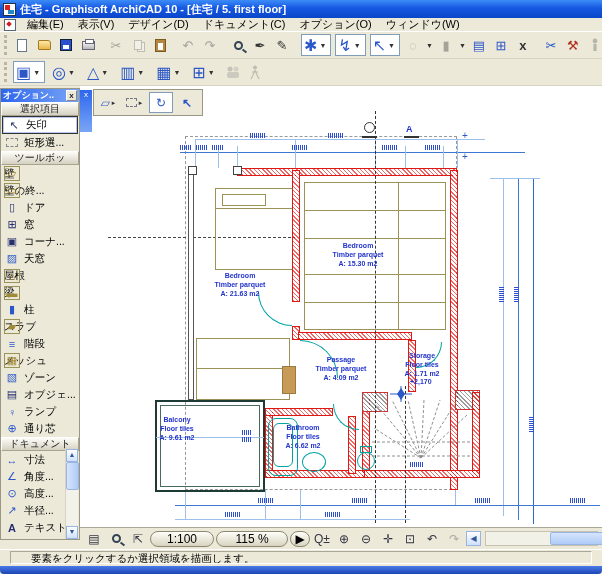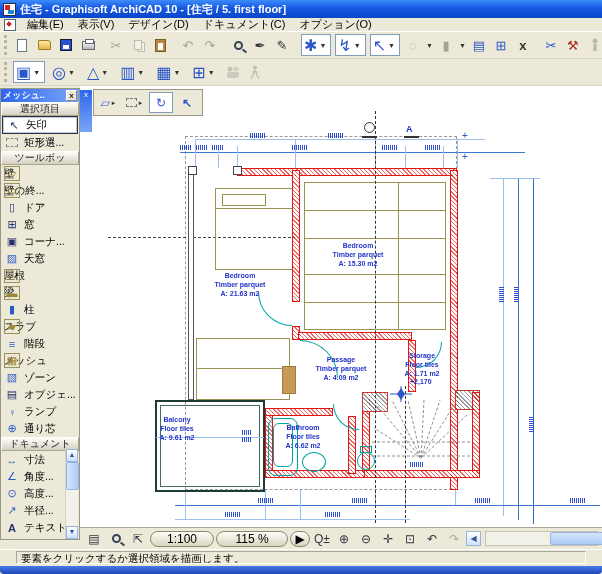--- a/index.html
+++ b/index.html
@@ -80,40 +80,41 @@
 
   
   #cbar{position:absolute;left:80px;top:527px;width:522px;height:22px;background:#ece9d8;border-top:1px solid #aca899;display:flex;align-items:center;gap:2px;padding:0 4px;z-index:4}
   .cico{width:20px;height:17px;display:flex;align-items:center;justify-content:center;font-size:12px;color:#334}
   .cbtn{height:16px;border:1px solid #8a8772;border-radius:8px;background:linear-gradient(#fffef8,#d8d4c0);font-size:12px;display:flex;align-items:center;justify-content:center;color:#000}
   .strack{flex:1;height:15px;background:#f2f1e8;border:1px solid #c6c2b2;position:relative;margin-left:2px}
   .sthumb{position:absolute;left:58%;top:0;width:55px;height:13px;background:linear-gradient(#d7e5fc,#aecbf7);border:1px solid #98b5e2;border-radius:2px}
   .sarrow{width:15px;height:15px;background:linear-gradient(#ffffff,#cfe0fb);border:1px solid #98b5e2;font-size:8px;line-height:13px;text-align:center;color:#33589a}
 
   #statusbar{position:absolute;left:0;top:549px;width:602px;height:17px;background:#ece9d8;border-top:1px solid #fff}
-  #statusbar .inner{margin:1px 16px;height:13px;border:1px solid #aca899;border-bottom-color:#fff;border-right-color:#fff;font-size:10.5px;padding:0 4px;line-height:12px;color:#000;overflow:hidden;white-space:nowrap}
+  #statusbar .inner{margin:1px 10px;height:13px;border:1px solid #aca899;border-bottom-color:#fff;border-right-color:#fff;font-size:10.5px;padding:0 20px;line-height:12px;color:#000;overflow:hidden;white-space:nowrap}
   #bottomframe{position:absolute;left:0;top:566px;width:602px;height:8px;background:linear-gradient(#4a7ae8,#1b46b4);border-radius:0 0 4px 4px}
 
   svg{display:block}
 </style>
 </head>
 <body>
 
 <div class="titlebar">
   <div class="appicon"></div>
   <span>住宅 - Graphisoft ArchiCAD 10 - [住宅 / 5. first floor]</span>
 </div>
 
 <div class="menubar">
   <div class="docicon"></div>
   <span class="mitem">編集(E)</span>
   <span class="mitem">表示(V)</span>
   <span class="mitem">デザイン(D)</span>
   <span class="mitem">ドキュメント(C)</span>
   <span class="mitem">オプション(O)</span>
+  <span class="mitem">ウィンドウ(W)</span>
 </div>
 
 <div class="toolbar">
   <div class="grip"></div>
   <div class="tb">
       <span class="i-page"></span>
     </div>
   <div class="tb">
       <span class="i-folder"></span>
     </div>
@@ -232,21 +233,21 @@
   <div class="tb gray">
     <svg width="10" height="15">
         <circle cx="5" cy="2.5" r="2" fill="#777"></circle>
         <path d="M5 5 L3 10 L1 14 M5 5 L7 10 L9 14 M2 7 L8 7" stroke="#777" stroke-width="1.2" fill="none"></path>
       </svg>
   </div>
 </div>
 
 <div id="toolbox">
   <div class="tbx-title">
-    <span>メッシュ..</span>
+    <span>オプション..</span>
     <div class="tbx-close">x</div>
   </div>
 
   <div class="tbx-sec">選択項目</div>
   <div class="tool sel">
       <span class="ti nav">↖</span>
       <span>矢印</span>
     </div>
   <div class="tool">
       <span class="ti" style="border:1px dashed #888;width:12px;height:9px;margin:0 2px"></span>

